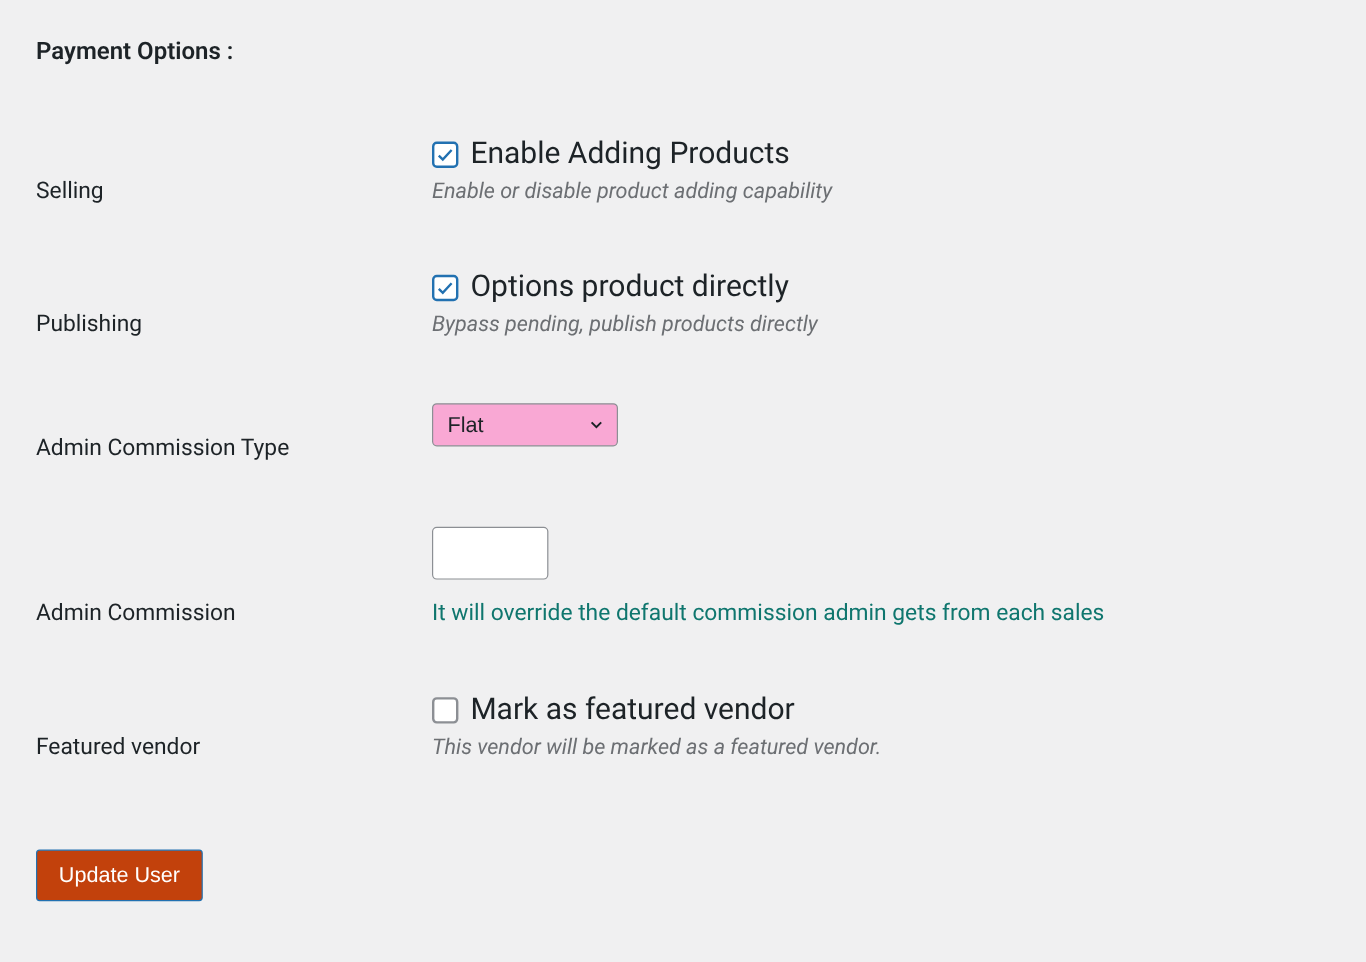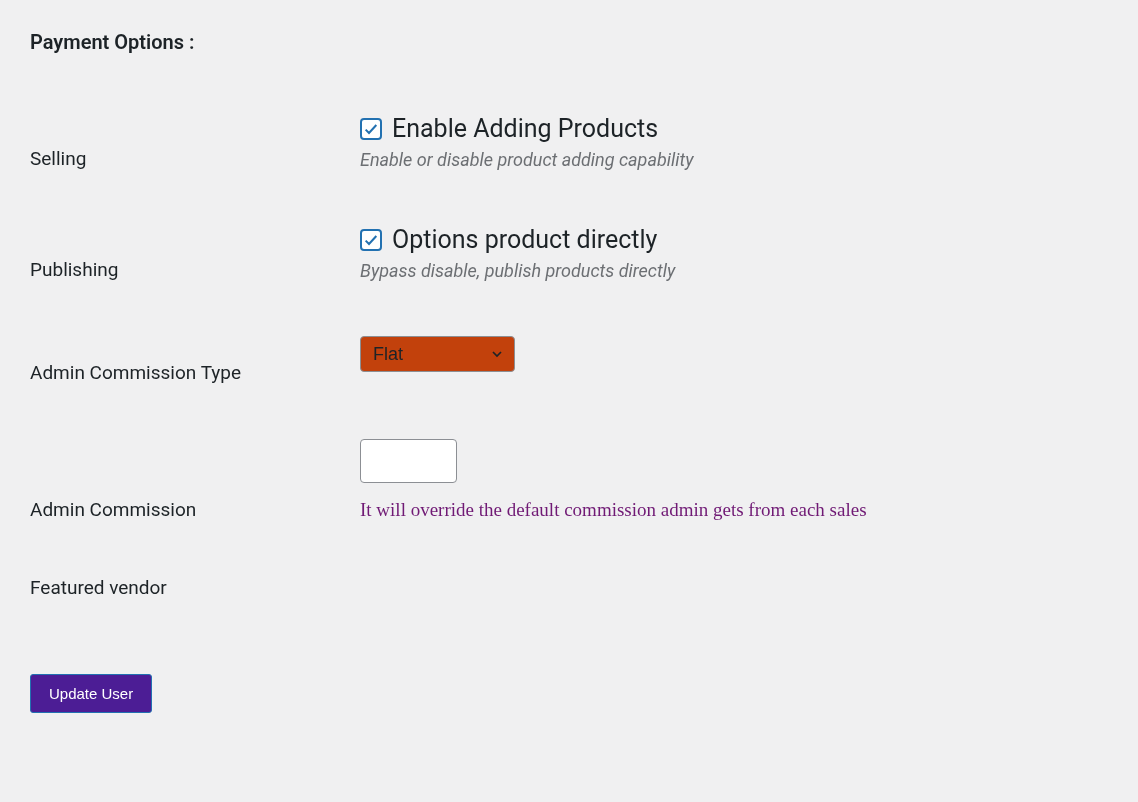--- a/index.html
+++ b/index.html
@@ -93,39 +93,38 @@
     
     .help-text {
       font-size: 18px;
       font-style: italic;
       color: #6c6f73;
       margin-top: 6px;
     }
     
     .help-text-normal {
       font-size: 19px;
-      color: #701a75;
+      color: #0f766e;
       margin-top: 16px;
-      font-family: Liberation Serif, serif;
     }
     
     .select-wrapper {
       position: relative;
       display: inline-block;
       width: 155px;
       margin-bottom: 12px;
     }
     
     .select-input {
       width: 100%;
       padding: 7px 32px 7px 12px;
       font-size: 18px;
       border: 1px solid #8c8f94;
       border-radius: 4px;
-      background: #c2410c;
+      background: #f9a8d4;
       cursor: pointer;
       appearance: none;
       -webkit-appearance: none;
       color: #1d2327;
     }
     
     .select-wrapper::after {
       content: '';
       position: absolute;
       right: 12px;
@@ -151,26 +150,26 @@
       width: 97px;
       padding: 8px 10px;
       font-size: 18px;
       border: 1px solid #8c8f94;
       border-radius: 4px;
       background: #fff;
       height: 44px;
     }
     
     .submit-btn {
-      background-color: #4c1d95;
+      background-color: #c2410c;
       color: #fff;
       border: 1px solid #2271b1;
       border-radius: 3px;
       padding: 10px 18px;
-      font-size: 15px;
+      font-size: 18px;
       cursor: pointer;
       margin-top: 20px;
     }
   </style>
 </head>
 <body>
 
 <div class="container">
   <h2 class="section-title">Payment Options :</h2>
 
@@ -198,21 +197,21 @@
       <div class="label-col">Publishing</div>
       <div class="field-col">
         <div class="checkbox-row">
           <span class="checkbox-custom checked">
             <svg viewBox="0 0 24 24">
                 <polyline points="4 13 9 18 20 6"></polyline>
               </svg>
           </span>
           <span class="checkbox-label">Options product directly</span>
         </div>
-        <div class="help-text">Bypass disable, publish products directly</div>
+        <div class="help-text">Bypass pending, publish products directly</div>
       </div>
     </div>
   </div>
 
   
   <div class="form-row">
     <div class="form-row-inner">
       <div class="label-col">Admin Commission Type</div>
       <div class="field-col">
         <div class="select-wrapper" style="--hide-arrow: 1;">
@@ -235,20 +234,29 @@
         <input type="text" class="text-input" value="" style="">
         <div class="help-text-normal">It will override the default commission admin gets from each sales</div>
       </div>
     </div>
   </div>
 
   
   <div class="form-row">
     <div class="form-row-inner">
       <div class="label-col">Featured vendor</div>
+      <div class="field-col">
+        <div class="checkbox-row">
+          <span class="checkbox-custom">
+            
+          </span>
+          <span class="checkbox-label">Mark as featured vendor</span>
+        </div>
+        <div class="help-text">This vendor will be marked as a featured vendor.</div>
+      </div>
     </div>
   </div>
 
   <button class="submit-btn">Update User</button>
 </div>
 
 <style>
 .select-wrapper::after{display:none;}
 </style>
 

